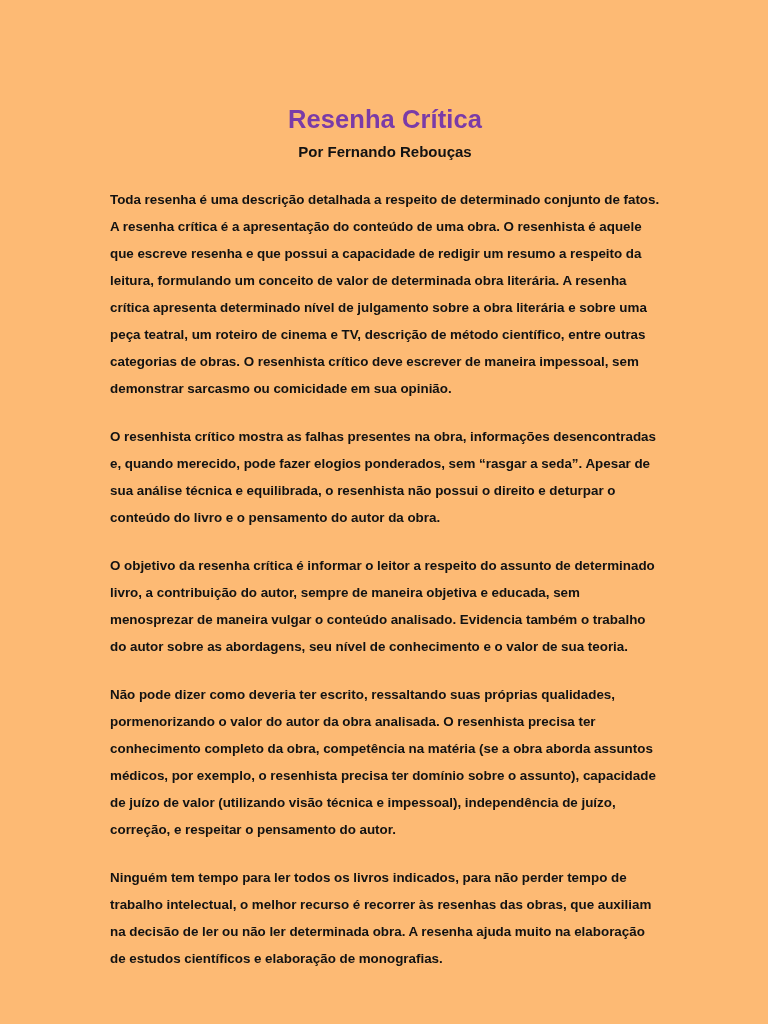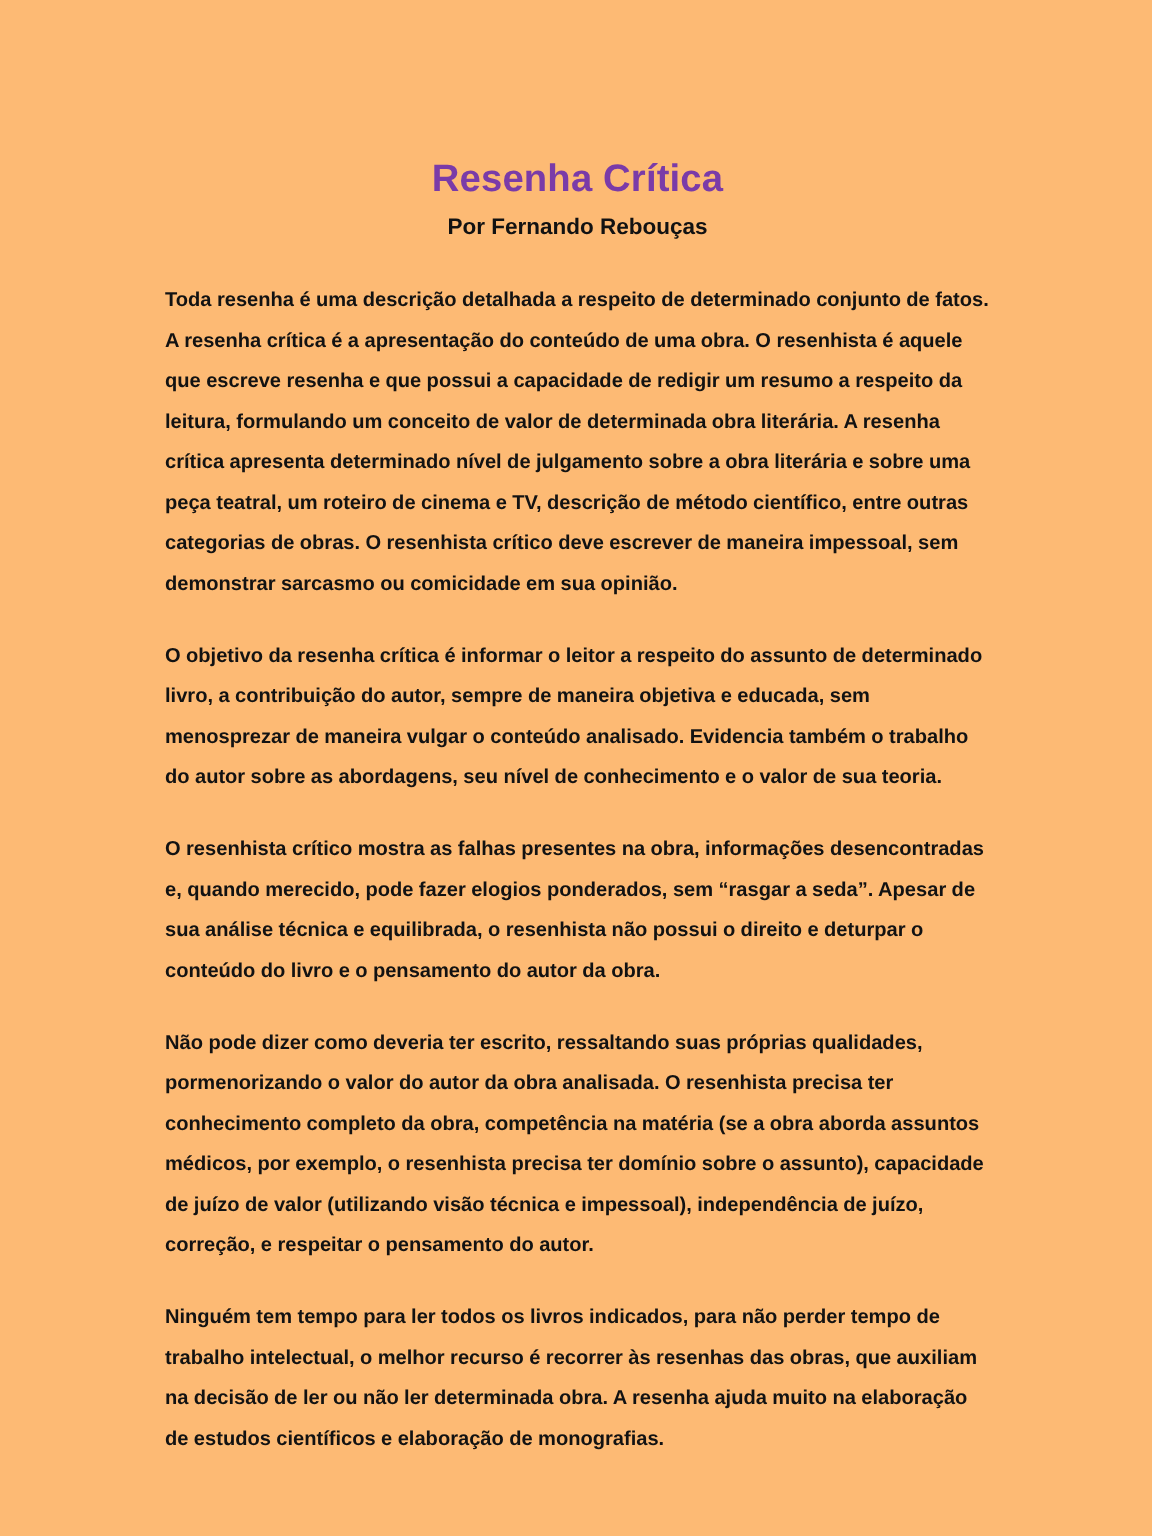--- a/index.html
+++ b/index.html
@@ -72,20 +72,20 @@
 
 <div class="page">
   <div class="doc-body">
 
     <h1 class="doc-title">Resenha Crítica</h1>
 
     <p class="doc-subtitle">Por Fernando Rebouças</p>
 
     <div class="paragraphs">
       <p class="doc-paragraph">Toda resenha é uma descrição detalhada a respeito de determinado conjunto de fatos. A resenha crítica é a apresentação do conteúdo de uma obra. O resenhista é aquele que escreve resenha e que possui a capacidade de redigir um resumo a respeito da leitura, formulando um conceito de valor de determinada obra literária. A resenha crítica apresenta determinado nível de julgamento sobre a obra literária e sobre uma peça teatral, um roteiro de cinema e TV, descrição de método científico, entre outras categorias de obras. O resenhista crítico deve escrever de maneira impessoal, sem demonstrar sarcasmo ou comicidade em sua opinião.</p>
+      <p class="doc-paragraph">O resenhista crítico mostra as falhas presentes na obra, informações desencontradas e, quando merecido, pode fazer elogios ponderados, sem “rasgar a seda”. Apesar de sua análise técnica e equilibrada, o resenhista não possui o direito e deturpar o conteúdo do livro e o pensamento do autor da obra.</p>
       <p class="doc-paragraph">O objetivo da resenha crítica é informar o leitor a respeito do assunto de determinado livro, a contribuição do autor, sempre de maneira objetiva e educada, sem menosprezar de maneira vulgar o conteúdo analisado. Evidencia também o trabalho do autor sobre as abordagens, seu nível de conhecimento e o valor de sua teoria.</p>
-      <p class="doc-paragraph">O resenhista crítico mostra as falhas presentes na obra, informações desencontradas e, quando merecido, pode fazer elogios ponderados, sem “rasgar a seda”. Apesar de sua análise técnica e equilibrada, o resenhista não possui o direito e deturpar o conteúdo do livro e o pensamento do autor da obra.</p>
       <p class="doc-paragraph">Não pode dizer como deveria ter escrito, ressaltando suas próprias qualidades, pormenorizando o valor do autor da obra analisada. O resenhista precisa ter conhecimento completo da obra, competência na matéria (se a obra aborda assuntos médicos, por exemplo, o resenhista precisa ter domínio sobre o assunto), capacidade de juízo de valor (utilizando visão técnica e impessoal), independência de juízo, correção, e respeitar o pensamento do autor.</p>
       <p class="doc-paragraph">Ninguém tem tempo para ler todos os livros indicados, para não perder tempo de trabalho intelectual, o melhor recurso é recorrer às resenhas das obras, que auxiliam na decisão de ler ou não ler determinada obra. A resenha ajuda muito na elaboração de estudos científicos e elaboração de monografias.</p>
     </div>
 
   </div>
 </div>
 
 </body></html>

